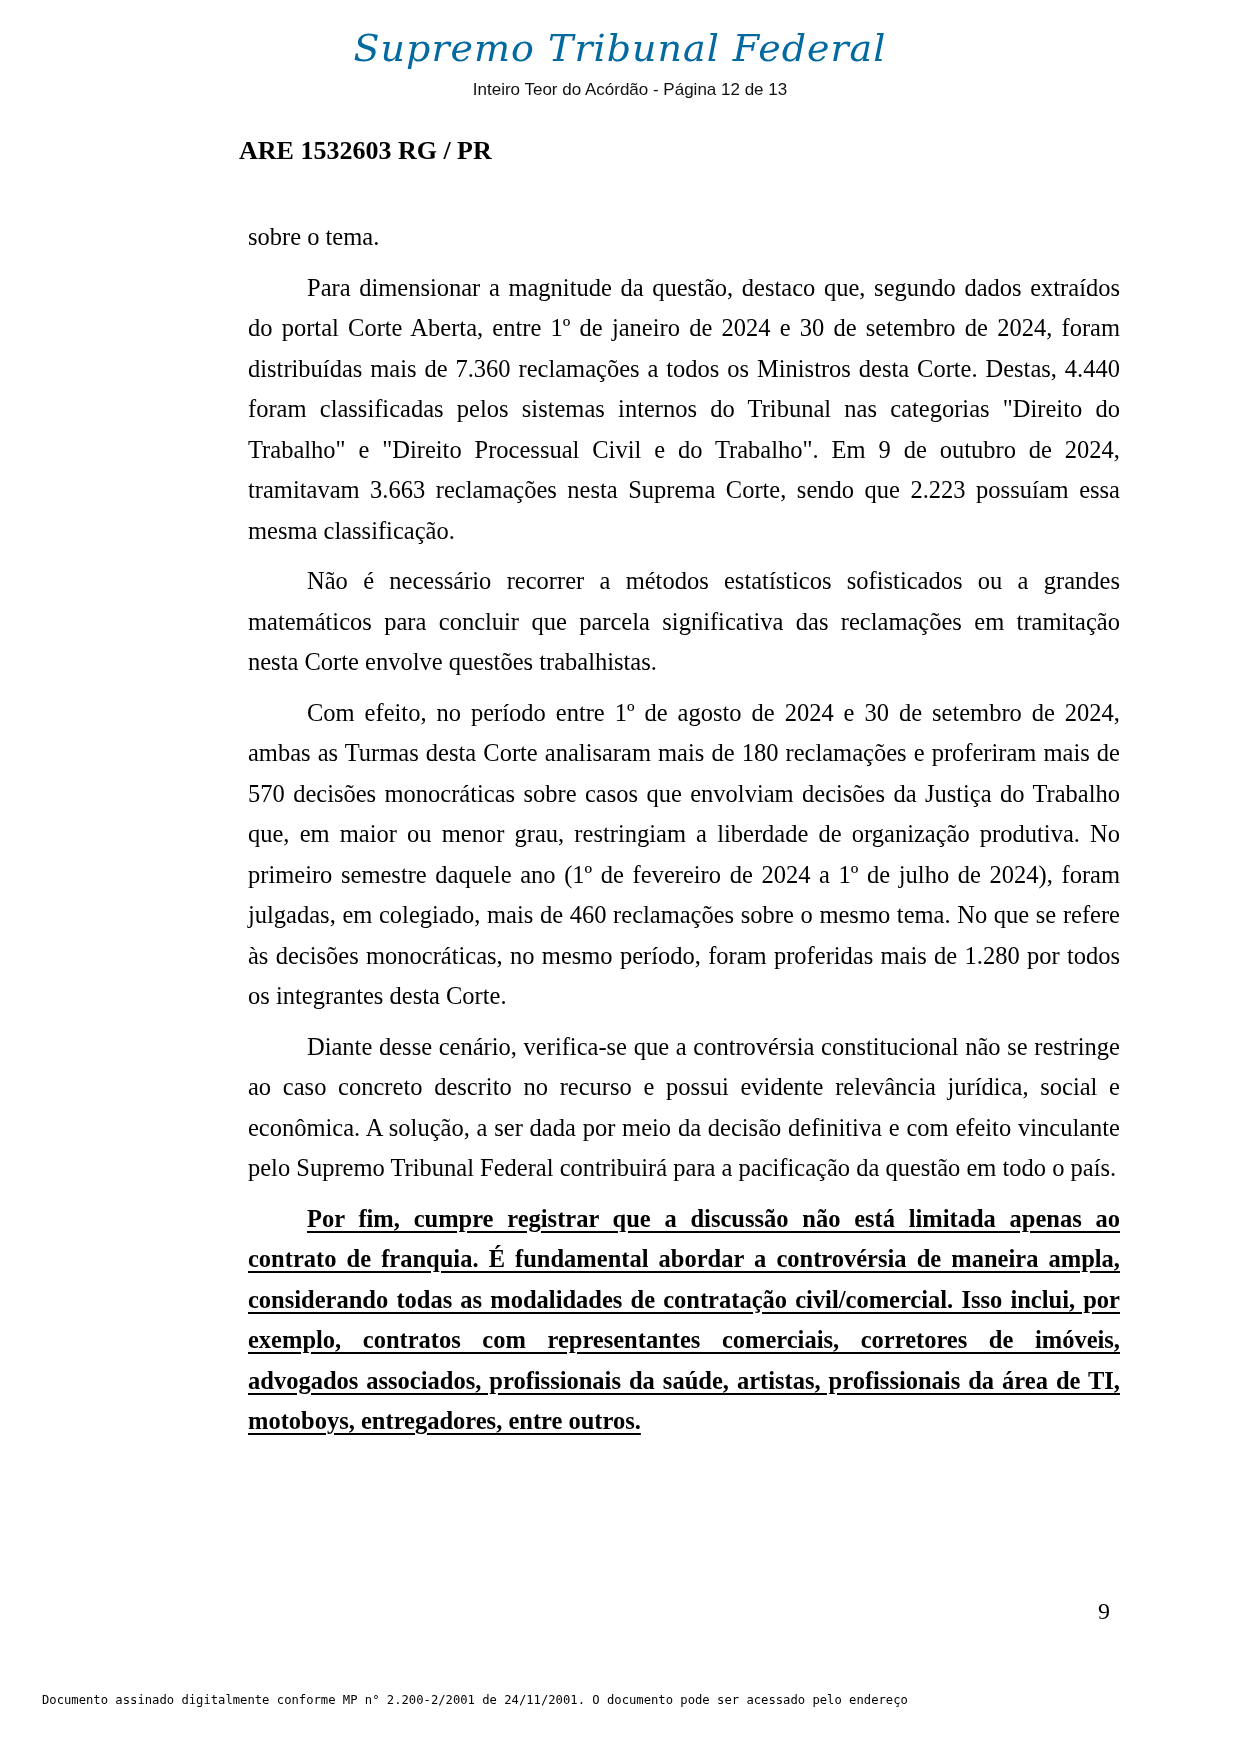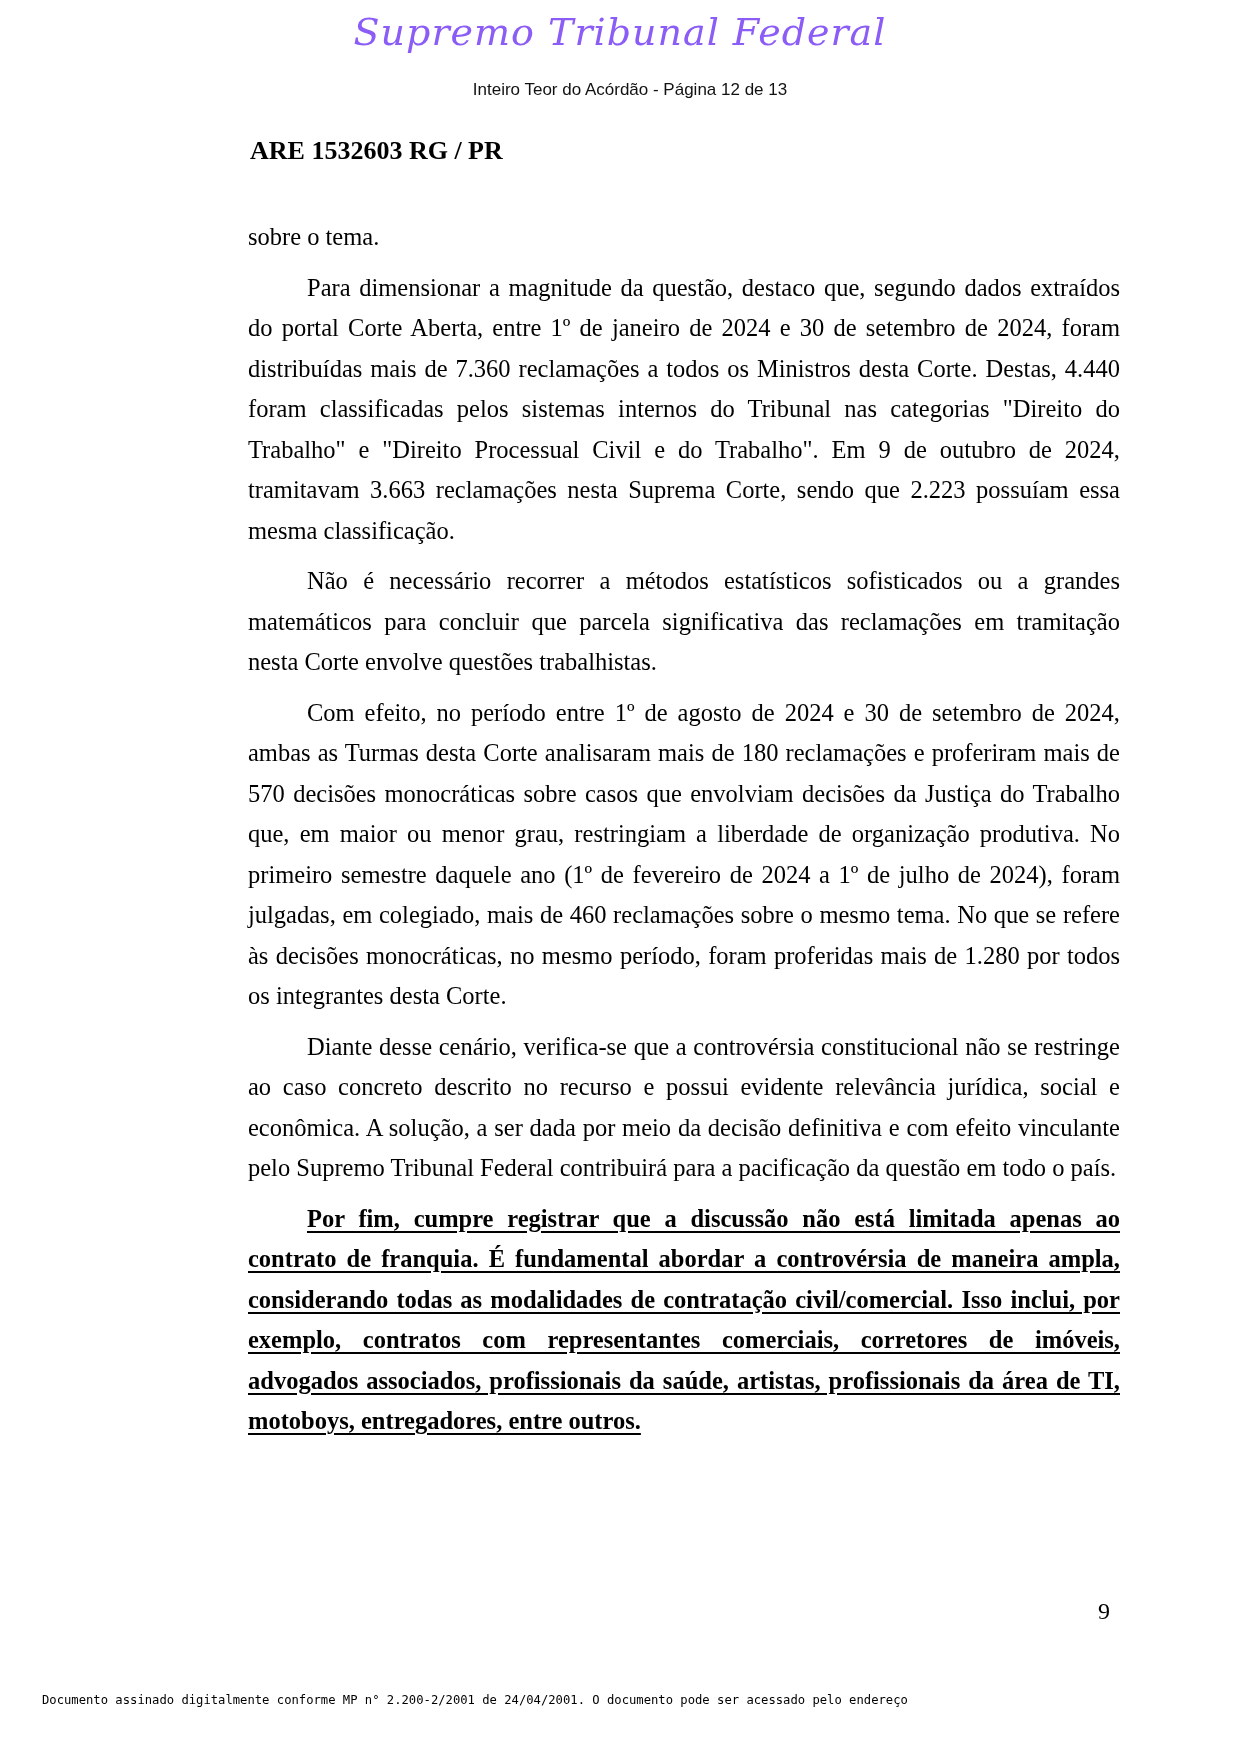--- a/index.html
+++ b/index.html
@@ -1,27 +1,27 @@
 <!DOCTYPE html>
 <html><head>
   <meta charset="utf-8">
   <style>
     html, body { margin: 0; padding: 0; background: #ffffff; }
     body { width: 1240px; height: 1755px; position: relative; overflow: hidden; color: #000; }
     .header-title {
-      position: absolute; left: 0; width: 1240px; top: 10px; text-align: center;
+      position: absolute; left: 0; width: 1240px; top: 26px; text-align: center;
       font-family: "DejaVu Serif", serif; font-style: italic; font-size: 38px;
-      letter-spacing: 1px; color: #8b5cf6;
+      letter-spacing: 1px; color: #0369a1;
     }
     .header-sub {
       position: absolute; left: 0; width: 1260px; top: 80px; text-align: center;
       font-family: "Liberation Sans", sans-serif; font-size: 17px; color: #111;
     }
     .case-id {
-      position: absolute; left: 250px; top: 136px;
+      position: absolute; left: 239px; top: 136px;
       font-family: "Liberation Serif", serif; font-weight: bold; font-size: 26px;
     }
     .body-text {
       position: absolute; left: 238px; top: 207px; width: 892px;
       font-family: "Liberation Serif", serif; font-size: 24.5px; line-height: 40.5px;
       text-align: justify;
     }
     .body-text p { margin: 10px; }
     .body-text p.indent { text-indent: 59px; }
     .body-text p.emph { font-weight: bold; text-decoration: underline; text-decoration-thickness: 2px; text-underline-offset: 4px; }
@@ -49,13 +49,13 @@
   <p>sobre o tema.</p>
   <p class="indent">Para dimensionar a magnitude da questão, destaco que, segundo dados extraídos do portal Corte Aberta, entre 1º de janeiro de 2024 e 30 de setembro de 2024, foram distribuídas mais de 7.360 reclamações a todos os Ministros desta Corte. Destas, 4.440 foram classificadas pelos sistemas internos do Tribunal nas categorias "Direito do Trabalho" e "Direito Processual Civil e do Trabalho". Em 9 de outubro de 2024, tramitavam 3.663 reclamações nesta Suprema Corte, sendo que 2.223 possuíam essa mesma classificação.</p>
   <p class="indent">Não é necessário recorrer a métodos estatísticos sofisticados ou a grandes matemáticos para concluir que parcela significativa das reclamações em tramitação nesta Corte envolve questões trabalhistas.</p>
   <p class="indent">Com efeito, no período entre 1º de agosto de 2024 e 30 de setembro de 2024, ambas as Turmas desta Corte analisaram mais de 180 reclamações e proferiram mais de 570 decisões monocráticas sobre casos que envolviam decisões da Justiça do Trabalho que, em maior ou menor grau, restringiam a liberdade de organização produtiva. No primeiro semestre daquele ano (1º de fevereiro de 2024 a 1º de julho de 2024), foram julgadas, em colegiado, mais de 460 reclamações sobre o mesmo tema. No que se refere às decisões monocráticas, no mesmo período, foram proferidas mais de 1.280 por todos os integrantes desta Corte.</p>
   <p class="indent">Diante desse cenário, verifica-se que a controvérsia constitucional não se restringe ao caso concreto descrito no recurso e possui evidente relevância jurídica, social e econômica. A solução, a ser dada por meio da decisão definitiva e com efeito vinculante pelo Supremo Tribunal Federal contribuirá para a pacificação da questão em todo o país.</p>
   <p class="indent emph">Por fim, cumpre registrar que a discussão não está limitada apenas ao contrato de franquia. É fundamental abordar a controvérsia de maneira ampla, considerando todas as modalidades de contratação civil/comercial. Isso inclui, por exemplo, contratos com representantes comerciais, corretores de imóveis, advogados associados, profissionais da saúde, artistas, profissionais da área de TI, motoboys, entregadores, entre outros.</p>
 </div>
 
 <div class="page-number">9</div>
 
-<div class="signature"><div>Documento assinado digitalmente conforme MP n° 2.200-2/2001 de 24/04/2001. O documento pode ser acessado pelo endereço</div></div>
+<div class="signature"><div>Documento assinado digitalmente conforme MP n° 2.200-2/2001 de 24/11/2001. O documento pode ser acessado pelo endereço</div></div>
 
 </body></html>

